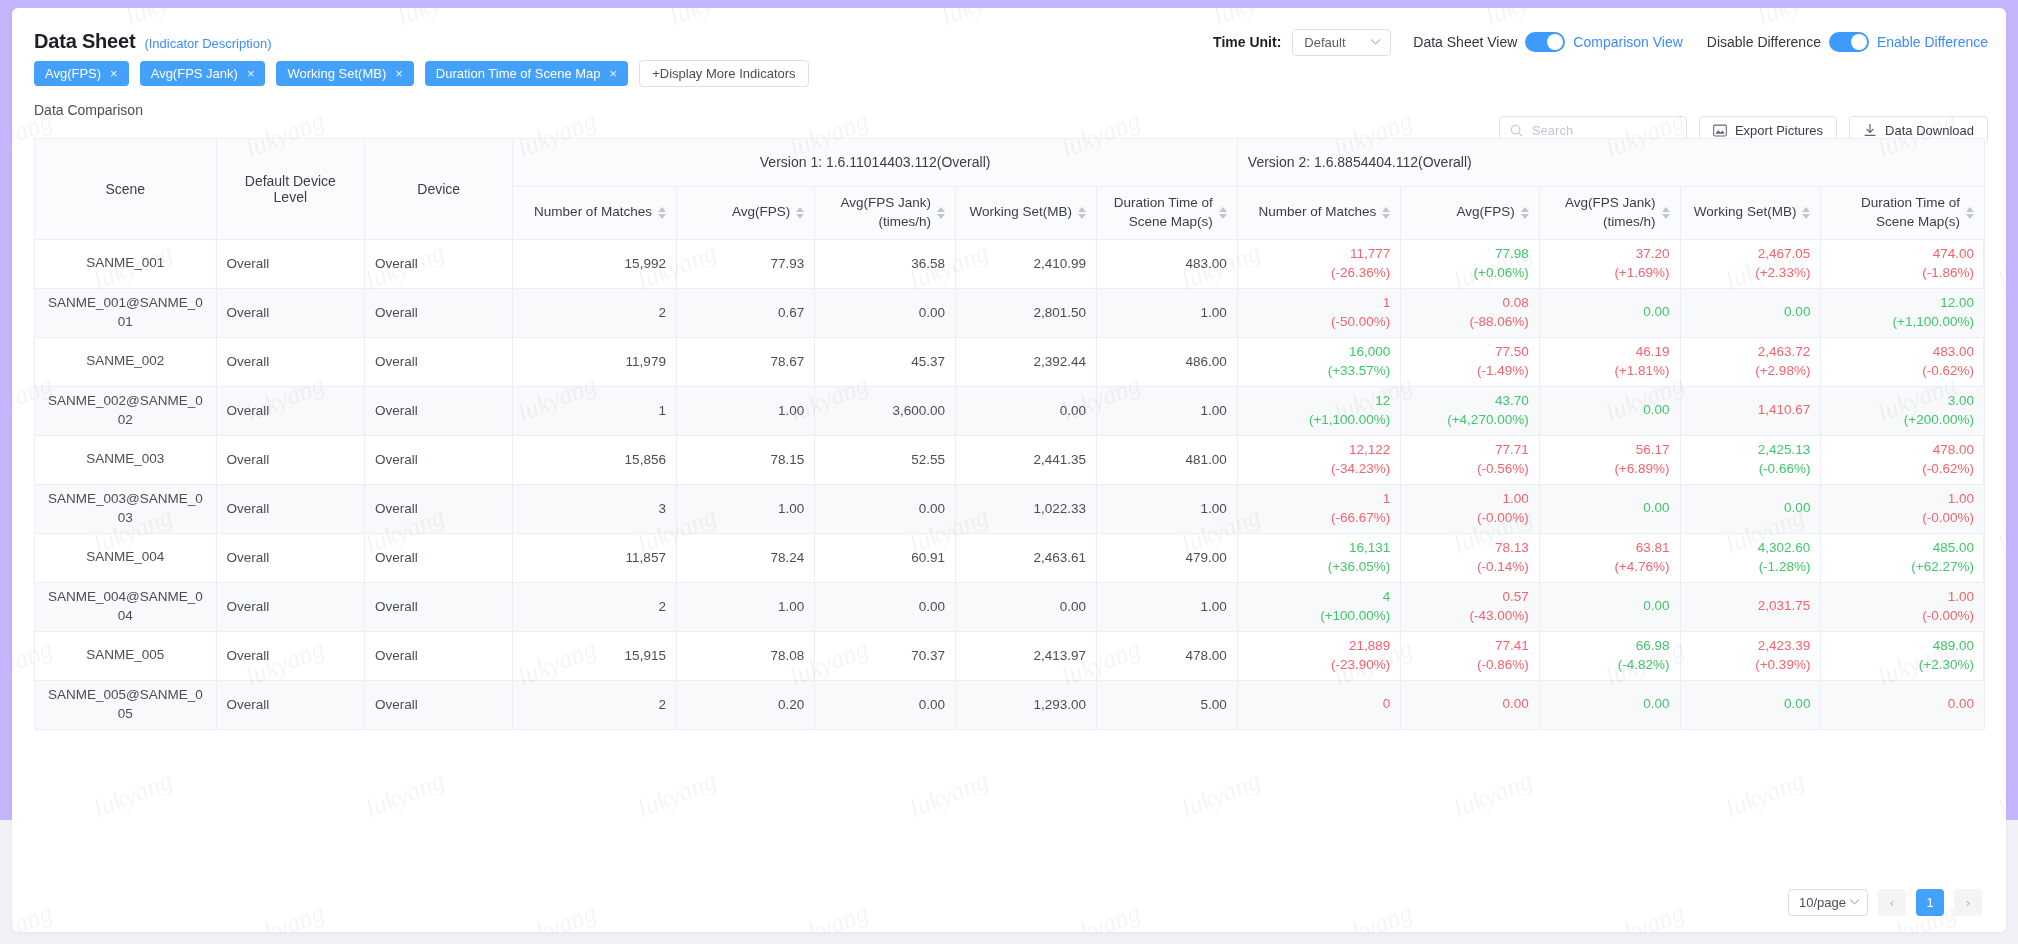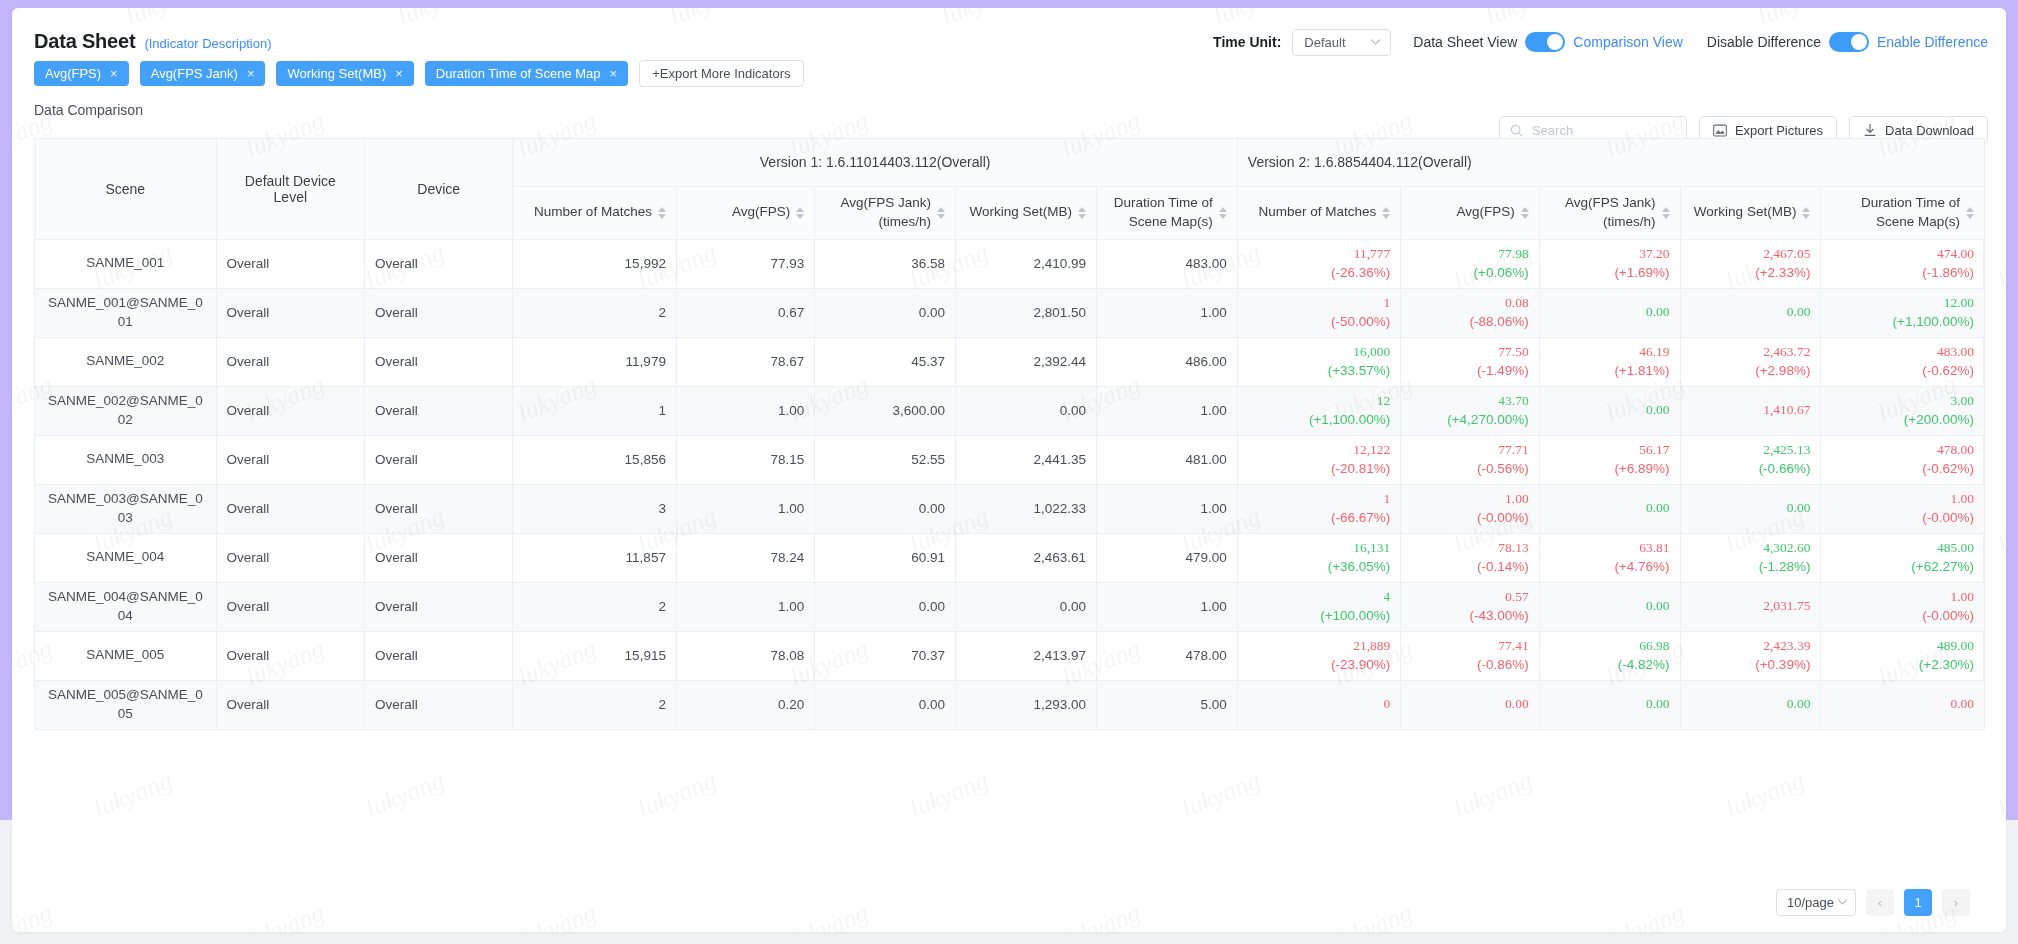--- a/index.html
+++ b/index.html
@@ -205,28 +205,28 @@
     box-sizing: border-box;
     padding: 0 10px;
     height: 49px;
     color: #4a4f57;
     vertical-align: middle;
   }
   tbody tr.alt td { background: #f7f9fb; }
   td.scene { text-align: center; line-height: 1.4; word-break: break-all; }
   td.ctr { }
   td.num { text-align: right; white-space: nowrap; }
-  .val { line-height: 1.35; font-family: Liberation Serif, serif; }
+  .val { line-height: 1.35; }
   .pct { line-height: 1.35; }
   .up { color: #41c66b; }
   .dn { color: #f4636e; }
 
   
   .pager {
-    position: absolute; right: 36px; top: 881px;
+    position: absolute; right: 24px; top: 881px;
     display: flex; gap: 10px;
   }
   .pg-select {
     width: 80px; height: 27px;
     border: 1px solid #dcdfe6; border-radius: 4px;
     display: flex; align-items: center; justify-content: space-between;
     padding: 0 7px 0 10px;
     font-size: 13px; color: #4a4f57;
     box-sizing: border-box; background: #fff; cursor: pointer;
   }
@@ -260,21 +260,21 @@
           <span class="x">×</span>
         </div>
         <div class="tag">
           <span>Working Set(MB)</span>
           <span class="x">×</span>
         </div>
         <div class="tag">
           <span>Duration Time of Scene Map</span>
           <span class="x">×</span>
         </div>
-        <div class="tag-more">+Export More Indicators</div>
+        <div class="tag-more">+Display More Indicators</div>
     </div>
 
     <div class="data-comparison">Data Comparison</div>
 
     <div class="top-right">
       <span class="time-unit-label">Time Unit:</span>
       <div class="select-box">
         <span>Default</span>
         <span class="chev">
           <svg width="11" height="8" viewBox="0 0 11 8">
@@ -592,21 +592,21 @@
               <td class="scene">SANME_003</td>
               <td class="ctr">Overall</td>
               <td class="ctr">Overall</td>
               <td class="num">15,856</td>
               <td class="num">78.15</td>
               <td class="num">52.55</td>
               <td class="num">2,441.35</td>
               <td class="num">481.00</td>
               <td class="num">
                 <div class="val dn">12,122</div>
-                <div class="pct dn">(-20.81%)</div>
+                <div class="pct dn">(-34.23%)</div>
               </td>
               <td class="num">
                 <div class="val dn">77.71</div>
                 <div class="pct dn">(-0.56%)</div>
               </td>
               <td class="num">
                 <div class="val dn">56.17</div>
                 <div class="pct dn">(+6.89%)</div>
               </td>
               <td class="num">

